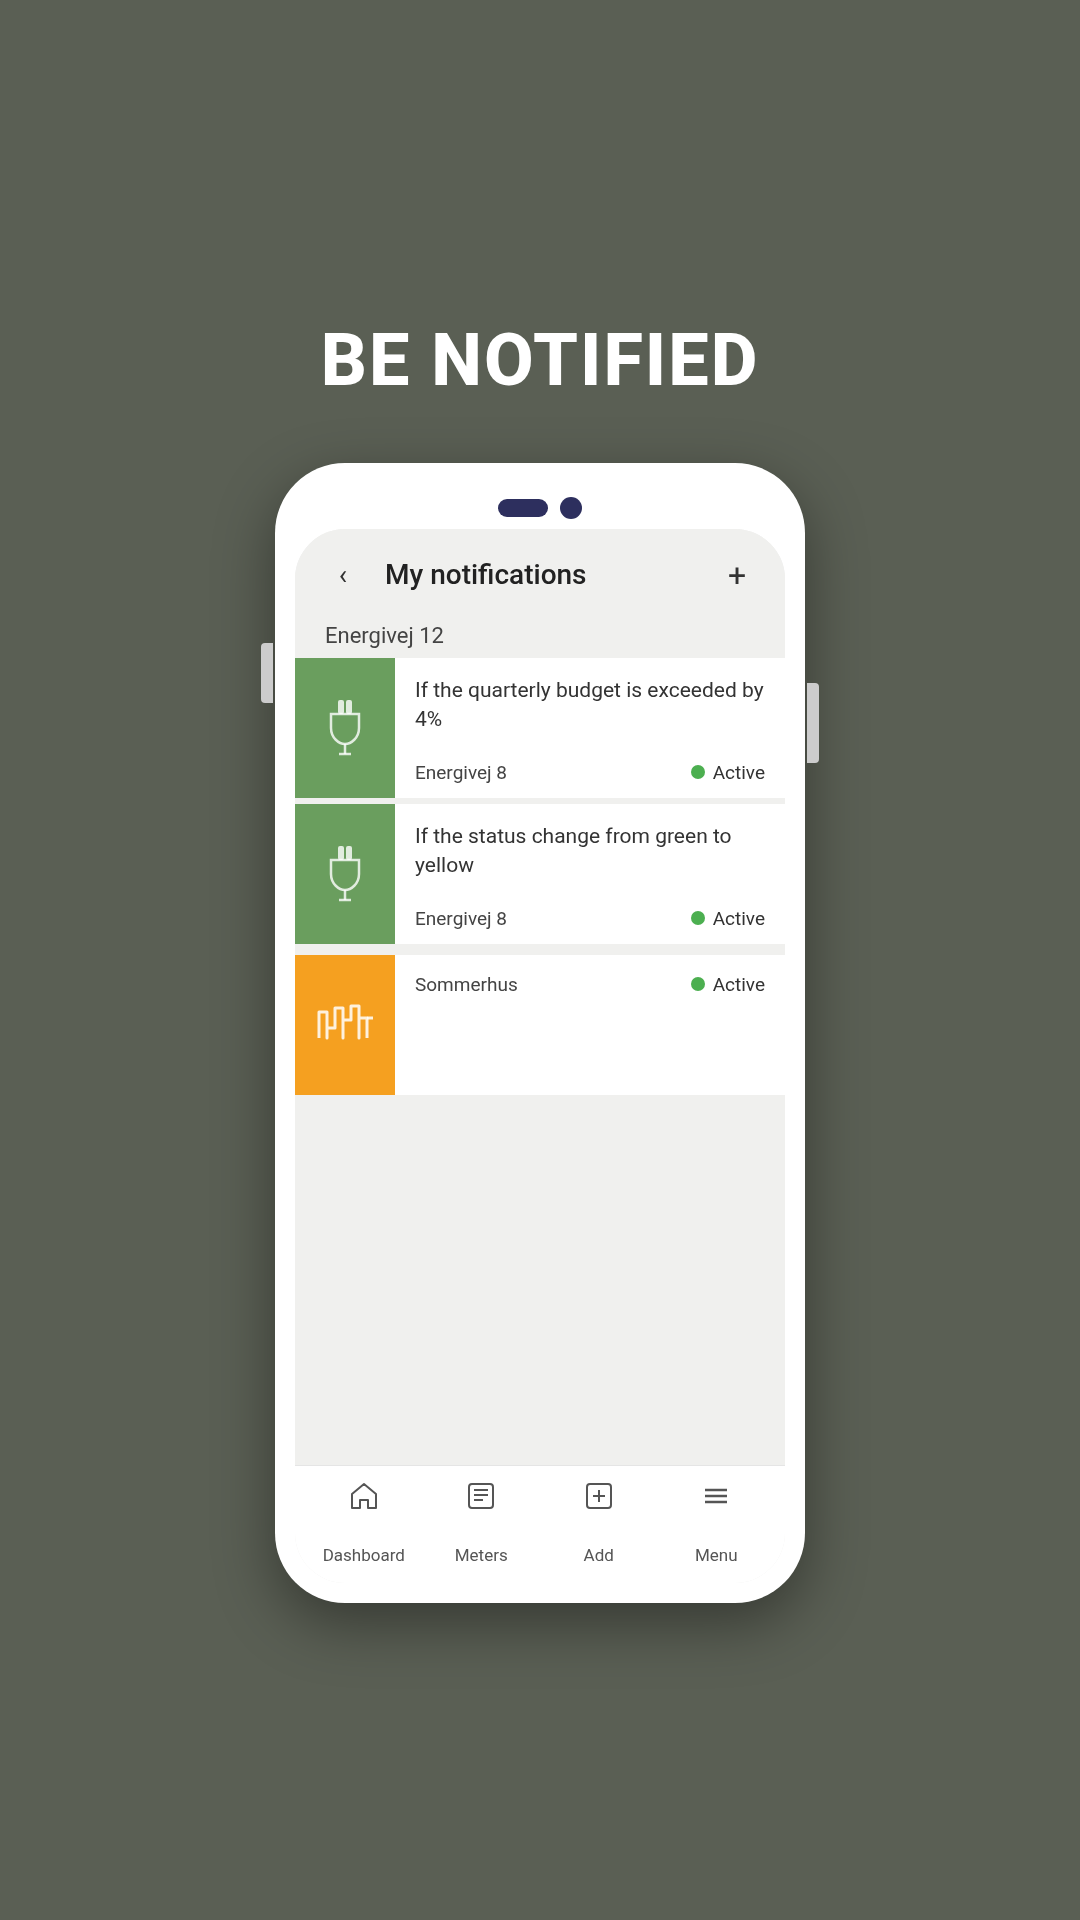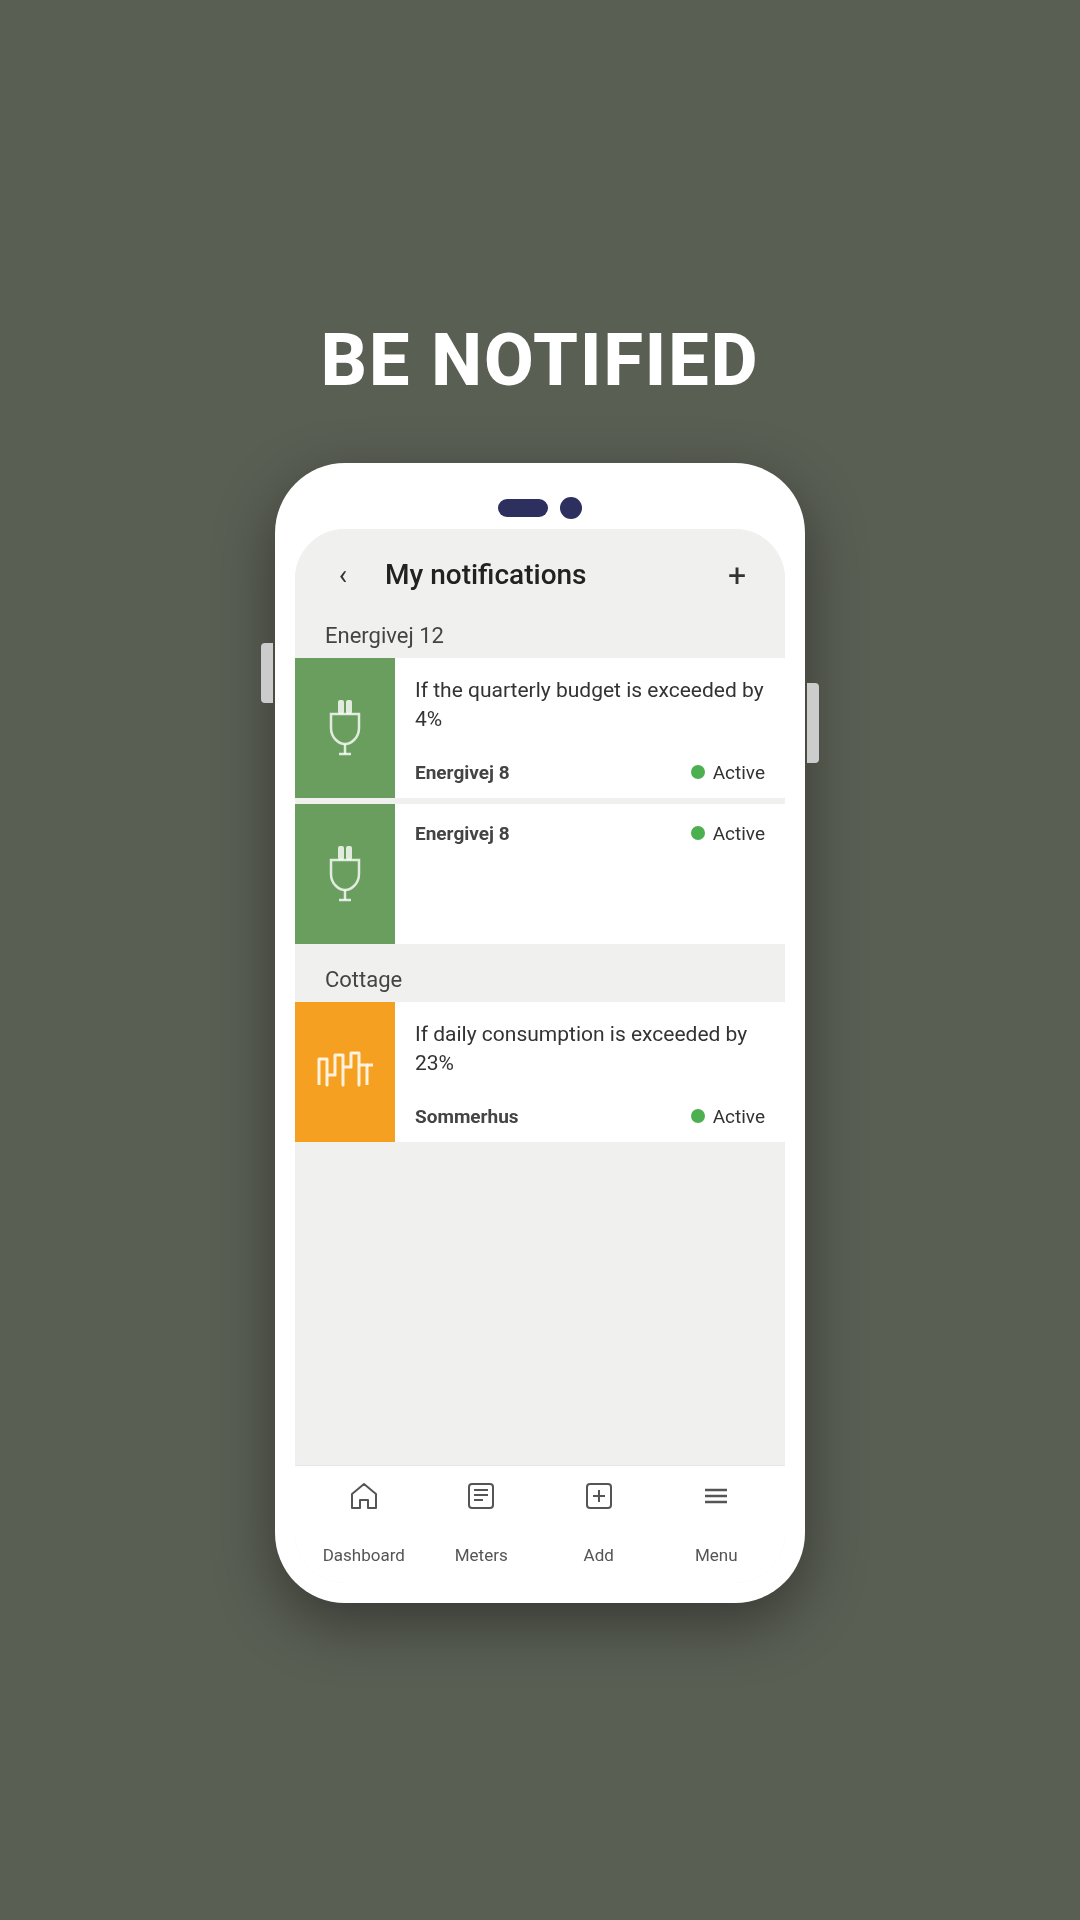--- a/index.html
+++ b/index.html
@@ -185,21 +185,20 @@
       margin-bottom: 16px;
     }
     .notif-footer {
       display: flex;
       align-items: center;
       justify-content: space-between;
     }
     .notif-meter {
       font-size: 19px;
       color: #444;
-      font-weight: bold;
     }
     .notif-status {
       display: flex;
       align-items: center;
       gap: 8px;
       font-size: 19px;
       color: #333;
     }
     .status-dot {
       width: 14px;
@@ -295,47 +294,46 @@
           <div class="notif-icon-area green">
             <svg width="44" height="60" viewBox="0 0 44 60" fill="none" xmlns="http://www.w3.org/2000/svg">
               <rect x="15" y="2" width="6" height="14" rx="2" fill="rgba(255,255,255,0.8)"></rect>
               <rect x="23" y="2" width="6" height="14" rx="2" fill="rgba(255,255,255,0.8)"></rect>
               <path d="M8 16 H36 V30 C36 40 28 46 22 46 C16 46 8 40 8 30 Z" stroke="rgba(255,255,255,0.8)" stroke-width="2.5" fill="none"></path>
               <line x1="22" y1="46" x2="22" y2="56" stroke="rgba(255,255,255,0.8)" stroke-width="2.5"></line>
               <line x1="16" y1="56" x2="28" y2="56" stroke="rgba(255,255,255,0.8)" stroke-width="2.5"></line>
             </svg>
           </div>
           <div class="notif-body">
+            <div class="notif-description">If the status change from green to yellow</div>
             <div class="notif-footer">
               <span class="notif-meter">Energivej 8</span>
               <span class="notif-status">
                 <span class="status-dot"></span>
                 <span>Active</span>
               </span>
             </div>
           </div>
         </div>
       </div>
 
       <div class="section-divider"></div>
 
       <div>
-        <div class="section-label">Cottage</div>
 
         <div class="notif-card">
           <div class="notif-icon-area orange">
             <svg width="60" height="50" viewBox="0 0 60 50" fill="none" xmlns="http://www.w3.org/2000/svg">
 
               <polyline points="4,38 4,12 12,12 12,38 12,28 20,28 20,8 28,8 28,38 28,20 36,20 36,6 44,6 44,38 44,18 52,18 52,38" stroke="rgba(255,255,255,0.85)" stroke-width="3" fill="none" stroke-linejoin="round"></polyline>
 
               <line x1="52" y1="18" x2="58" y2="18" stroke="rgba(255,255,255,0.85)" stroke-width="3"></line>
             </svg>
           </div>
           <div class="notif-body">
-            <div class="notif-description">If daily consumption is exceeded by 23%</div>
             <div class="notif-footer">
               <span class="notif-meter">Sommerhus</span>
               <span class="notif-status">
                 <span class="status-dot"></span>
                 <span>Active</span>
               </span>
             </div>
           </div>
         </div>
       </div>

